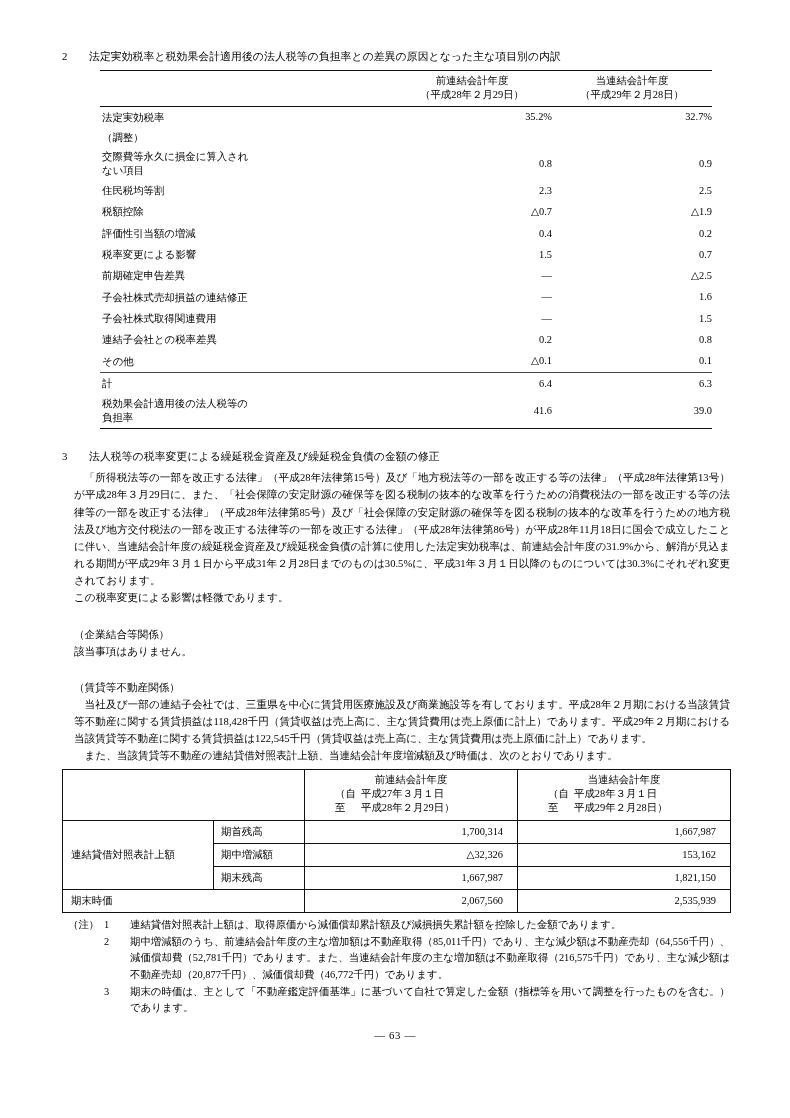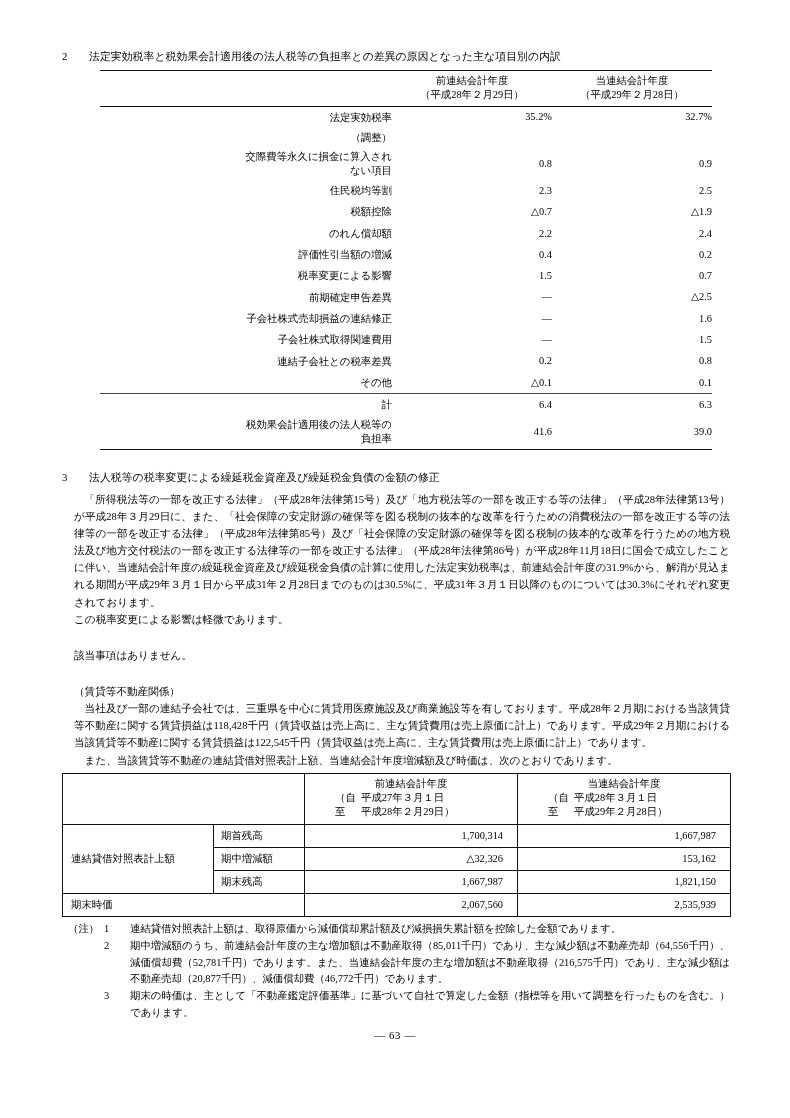--- a/index.html
+++ b/index.html
@@ -64,21 +64,21 @@
     font-weight: normal;
     padding: 3px 0 4px 0;
     line-height: 1.35;
   }
   .rate-table .col-label { width: 292px; text-align: left; }
   .rate-table .col-val   { width: 160px; text-align: center; }
   .rate-table tbody td {
     padding: 2.6px 0;
   }
   .rate-table td.lbl {
-    text-align: right;
+    text-align: left;
     padding-left: 2px;
     line-height: 1.34;
   }
   .rate-table td.val {
     text-align: right;
   }
   .rule-top    { border-top: 1.3px solid #111; }
   .rule-bottom { border-bottom: 1.3px solid #111; }
   tr.line-above > td { border-top: 0.9px solid #444; }
 
@@ -224,25 +224,20 @@
             <td class="lbl">住民税均等割</td>
             <td class="val">2.3</td>
             <td class="val">2.5</td>
           </tr>
           <tr>
             <td class="lbl">税額控除</td>
             <td class="val">△0.7</td>
             <td class="val">△1.9</td>
           </tr>
           <tr>
-            <td class="lbl">のれん償却額</td>
-            <td class="val">2.2</td>
-            <td class="val">2.4</td>
-          </tr>
-          <tr>
             <td class="lbl">評価性引当額の増減</td>
             <td class="val">0.4</td>
             <td class="val">0.2</td>
           </tr>
           <tr>
             <td class="lbl">税率変更による影響</td>
             <td class="val">1.5</td>
             <td class="val">0.7</td>
           </tr>
           <tr>
@@ -288,20 +283,21 @@
     <div class="section-head">
       <span class="num">3</span>
       <span class="txt">法人税等の税率変更による繰延税金資産及び繰延税金負債の金額の修正</span>
     </div>
 
     <div class="para indent pad-left">「所得税法等の一部を改正する法律」（平成28年法律第15号）及び「地方税法等の一部を改正する等の法律」（平成28年法律第13号）が平成28年３月29日に、また、「社会保障の安定財源の確保等を図る税制の抜本的な改革を行うための消費税法の一部を改正する等の法律等の一部を改正する法律」（平成28年法律第85号）及び「社会保障の安定財源の確保等を図る税制の抜本的な改革を行うための地方税法及び地方交付税法の一部を改正する法律等の一部を改正する法律」（平成28年法律第86号）が平成28年11月18日に国会で成立したことに伴い、当連結会計年度の繰延税金資産及び繰延税金負債の計算に使用した法定実効税率は、前連結会計年度の31.9%から、解消が見込まれる期間が平成29年３月１日から平成31年２月28日までのものは30.5%に、平成31年３月１日以降のものについては30.3%にそれぞれ変更されております。</div>
     <div class="para pad-left">この税率変更による影響は軽微であります。</div>
 
     <div class="gap-l"></div>
 
+    <div class="para pad-left">（企業結合等関係）</div>
     <div class="para pad-left">該当事項はありません。</div>
 
     <div class="gap-l"></div>
 
     <div class="para pad-left">（賃貸等不動産関係）</div>
     <div class="para indent pad-left">当社及び一部の連結子会社では、三重県を中心に賃貸用医療施設及び商業施設等を有しております。平成28年２月期における当該賃貸等不動産に関する賃貸損益は118,428千円（賃貸収益は売上高に、主な賃貸費用は売上原価に計上）であります。平成29年２月期における当該賃貸等不動産に関する賃貸損益は122,545千円（賃貸収益は売上高に、主な賃貸費用は売上原価に計上）であります。</div>
     <div class="para indent pad-left">また、当該賃貸等不動産の連結貸借対照表計上額、当連結会計年度増減額及び時価は、次のとおりであります。</div>
 
     <div class="unit-line"></div>
 

